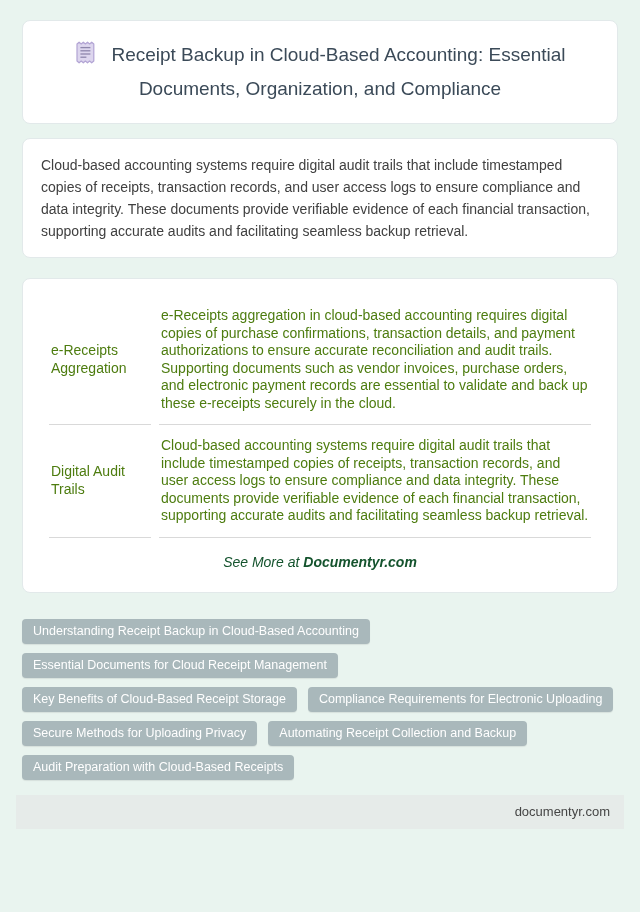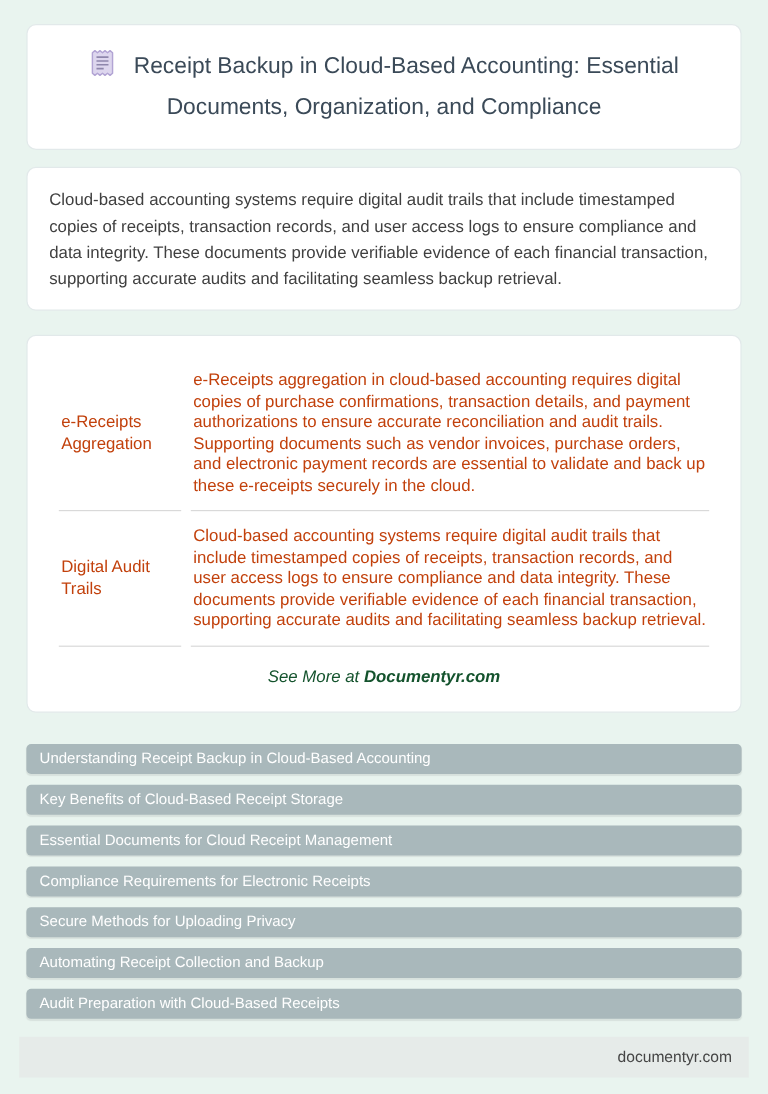--- a/index.html
+++ b/index.html
@@ -56,21 +56,21 @@
   table.def-table {
     width: 100%;
     border-collapse: separate;
     border-spacing: 8px 0;
   }
   table.def-table td {
     border-bottom: 1px solid #d9d9d9;
     padding: 12px 2px;
     font-size: 14px;
     line-height: 17.5px;
-    color: #c2410c;
+    color: #4d7c0f;
     vertical-align: middle;
   }
   td.term-cell { width: 102px; }
   .see-more {
     margin-top: 16px;
     text-align: center;
     font-style: italic;
     font-size: 14px;
     color: #14532d;
   }
@@ -82,21 +82,20 @@
     text-align: center;
     font-size: 17px;
     font-weight: 400;
     color: #323e47;
   }
   .tags {
     margin-top: 16px;
     display: flex;
     flex-wrap: wrap;
     gap: 9px 11px;
-    flex-direction: column;
   }
   .tag {
     background: #a9b8bb;
     color: #ffffff;
     font-size: 12.5px;
     line-height: 13px;
     padding: 6px 11px;
     border-radius: 4px;
     box-shadow: 0 1px 1px rgba(0,0,0,0.08);
     cursor: pointer;
@@ -151,23 +150,23 @@
           <td class="desc-cell">Cloud-based accounting systems require digital audit trails that include timestamped copies of receipts, transaction records, and user access logs to ensure compliance and data integrity. These documents provide verifiable evidence of each financial transaction, supporting accurate audits and facilitating seamless backup retrieval.</td>
         </tr>
       </tbody>
     </table>
     <div class="see-more"><span>See More at </span><b>Documentyr.com</b></div>
   </div>
 
 
   <div class="tags inset">
     <div class="tag">Understanding Receipt Backup in Cloud-Based Accounting</div>
+    <div class="tag">Essential Documents for Cloud Receipt Management</div>
     <div class="tag">Key Benefits of Cloud-Based Receipt Storage</div>
-    <div class="tag">Essential Documents for Cloud Receipt Management</div>
-    <div class="tag">Compliance Requirements for Electronic Receipts</div>
+    <div class="tag">Compliance Requirements for Electronic Uploading</div>
     <div class="tag">Secure Methods for Uploading Privacy</div>
     <div class="tag">Automating Receipt Collection and Backup</div>
     <div class="tag">Audit Preparation with Cloud-Based Receipts</div>
   </div>
 
   <div class="footer">
     <span class="footer-text">documentyr.com</span>
   </div>
 
 </div>

